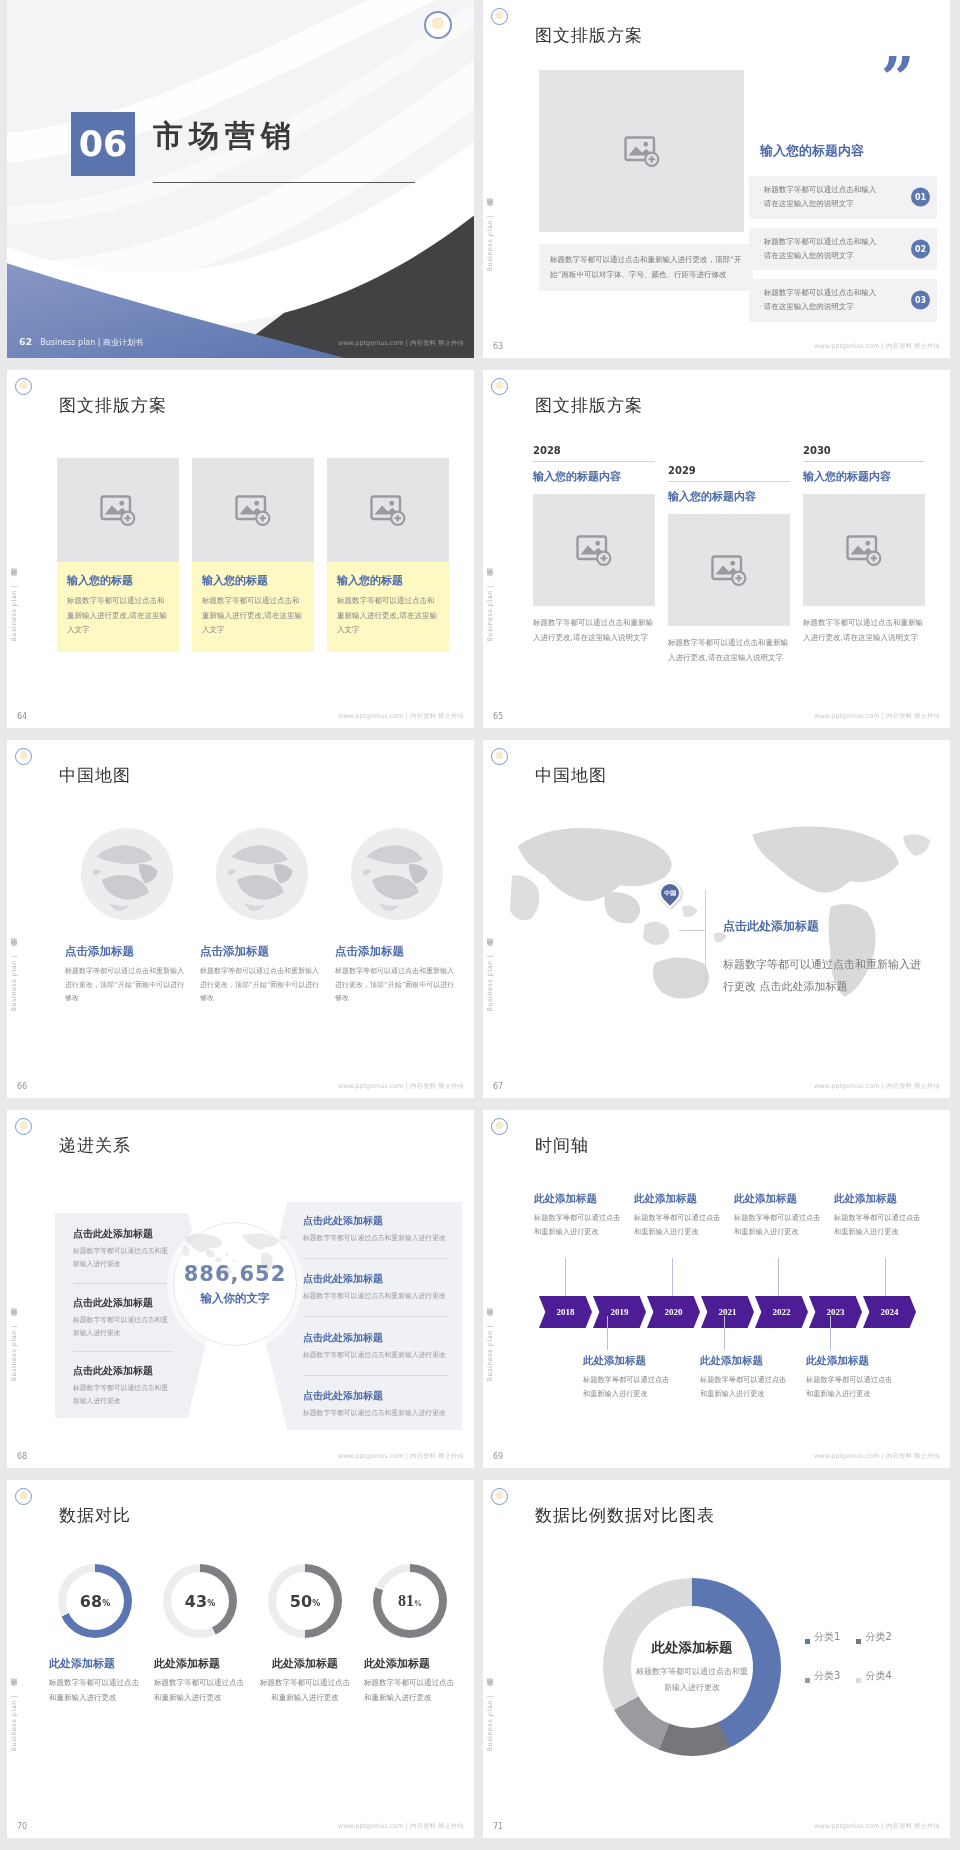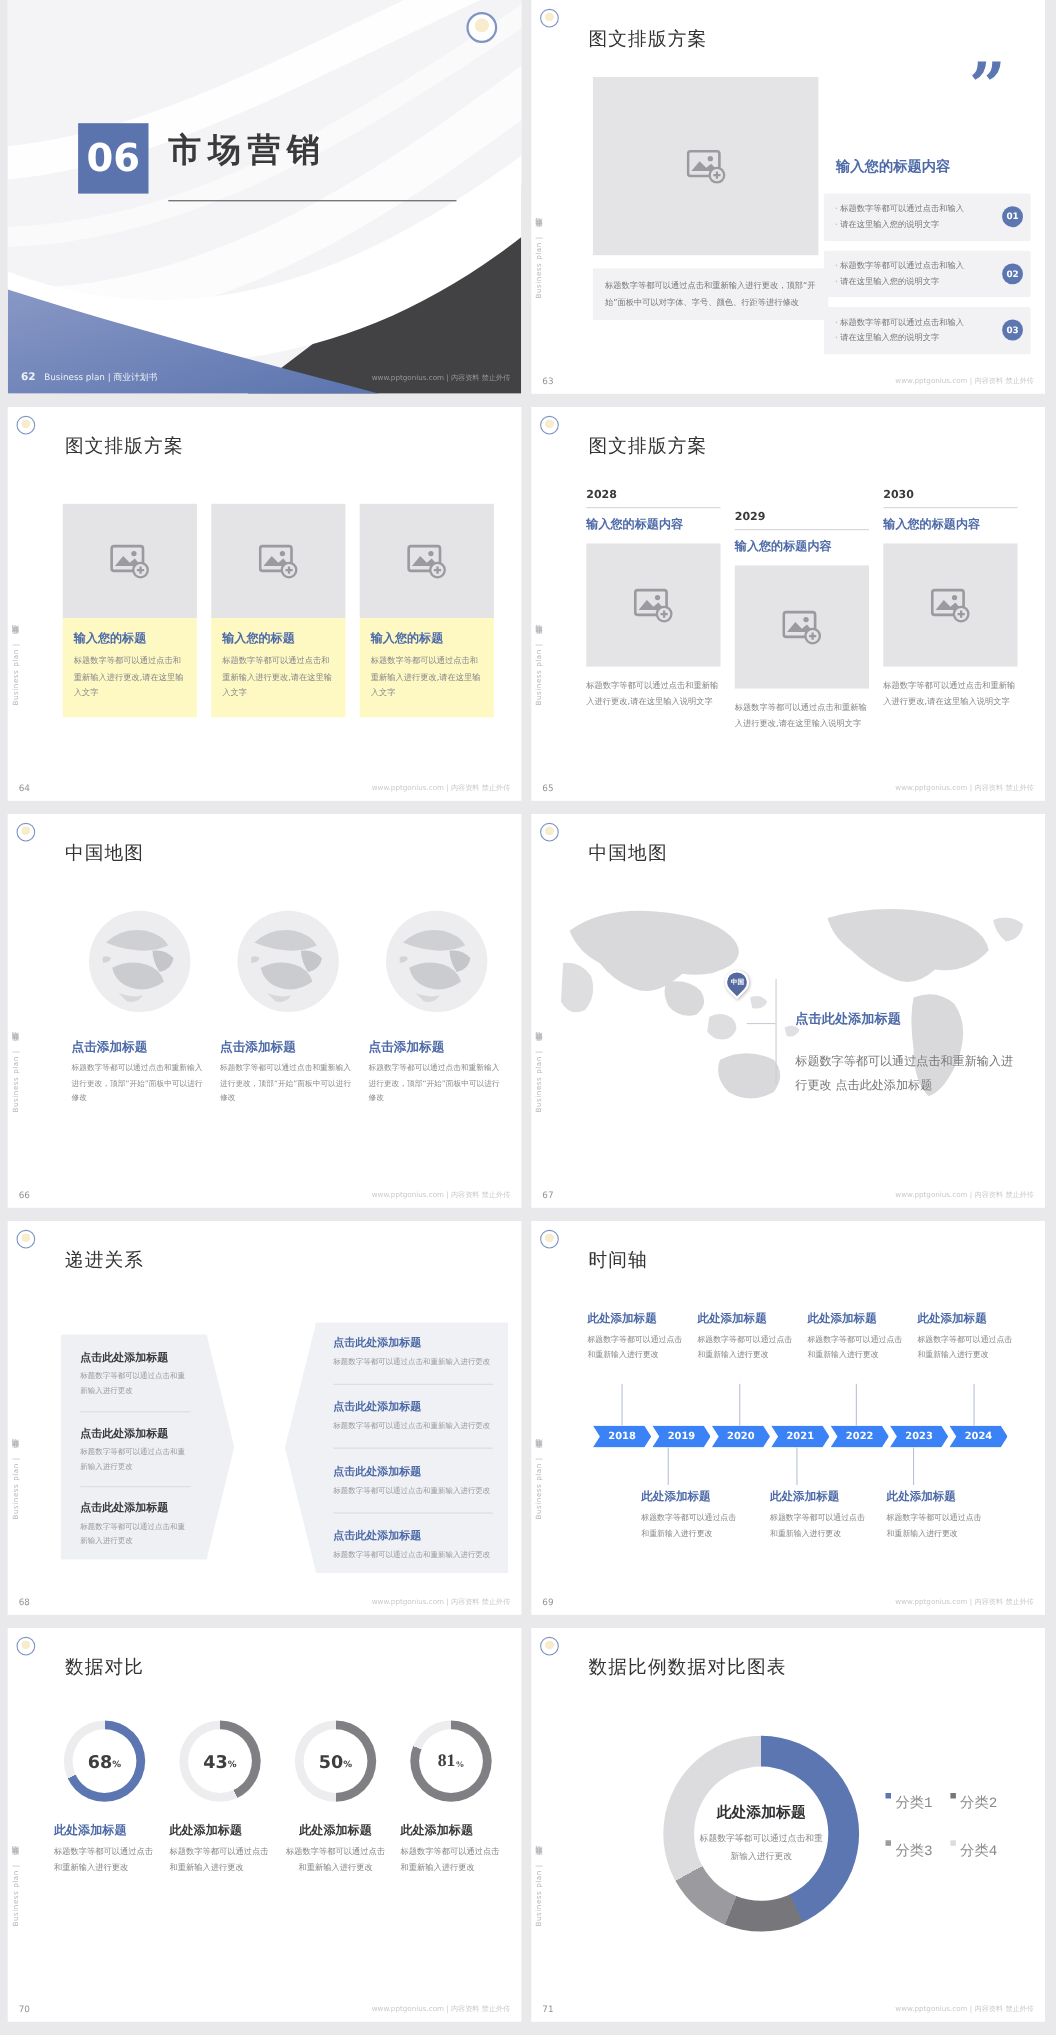--- a/index.html
+++ b/index.html
@@ -57,40 +57,40 @@
   .pg-div{border-bottom:1px solid #d9dce0;margin:6px 0;}
   .bigcircle{border-radius:50%;background:#fff;border:1px solid #e6e9ef;box-shadow:0 0 0 6px rgba(255,255,255,.6);display:flex;flex-direction:column;align-items:center;justify-content:center;z-index:2;}
   .bigval{font-size:21px;font-weight:bold;color:#7186af;letter-spacing:1px;z-index:2;}
   .biglabel{font-size:11.5px;font-weight:bold;color:#4e6ba8;margin-top:5px;z-index:2;}
   .mapbgc{position:absolute;inset:8px;opacity:.55;}
   
   .tl-item{position:absolute;width:92px;}
   .tl-item .h{font-size:10.5px;font-weight:bold;color:#4e6ba8;margin-bottom:5px;}
   .tl-item .b{font-size:7.2px;color:#85858a;line-height:1.9;}
   .tick{position:absolute;width:1px;background:#b9c2d8;}
-  .chev{position:absolute;top:186px;width:53px;height:20px;background:#3b82f6;color:#fff;font-size:9px;font-weight:bold;display:flex;align-items:center;justify-content:center;clip-path:polygon(0 0,88% 0,100% 50%,88% 100%,0 100%,12% 50%);}
+  .chev{position:absolute;top:186px;width:53px;height:32px;background:#4c1d95;color:#fff;font-size:9px;font-weight:bold;display:flex;align-items:center;justify-content:center;clip-path:polygon(0 0,88% 0,100% 50%,88% 100%,0 100%,12% 50%);font-family:Liberation Serif, serif;}
   
   .gcol{position:absolute;width:92px;top:84px;}
   .gauge{position:relative;width:74px;height:74px;border-radius:50%;margin:0 auto;}
   .gauge::after{content:"";position:absolute;inset:8px;background:#fff;border-radius:50%;}
   .gauge .ctr{position:absolute;inset:0;display:flex;align-items:center;justify-content:center;z-index:2;}
   .gv{font-size:16px;font-weight:bold;color:#3e3e41;}
   .gu{font-size:8px;font-weight:bold;color:#3e3e41;margin-top:5px;}
   .gcol .h{font-size:11px;font-weight:bold;color:#3a3a3d;margin:18px 0 5px;}
   .gcol.blue .h{color:#4e6ba8;}
   .gcol .b{font-size:7.5px;color:#85858a;line-height:1.95;}
   
   .donut{position:absolute;left:120px;top:98px;width:178px;height:178px;border-radius:50%;}
   .donut::after{content:"";position:absolute;inset:28px;background:#fff;border-radius:50%;}
   .donut .ctr{position:absolute;inset:0;display:flex;flex-direction:column;align-items:center;justify-content:center;z-index:2;text-align:center;}
   .donut .ch{font-size:13.5px;font-weight:bold;color:#323235;}
   .donut .cb{font-size:8px;color:#8a8a8e;line-height:1.9;margin-top:7px;width:118px;}
   .legend{position:absolute;left:322px;top:150px;display:flex;flex-direction:column;gap:25px;}
   .lrow{display:flex;gap:16px;}
-  .litem{display:flex;align-items:flex-start;gap:4px;font-size:13px;color:#8a8a8e;font-family:Liberation Mono, monospace;}
+  .litem{display:flex;align-items:flex-end;gap:4px;font-size:10px;color:#8a8a8e;}
   .lmark{width:5px;height:5px;display:inline-block;}
 </style>
 </head>
 <body>
 
 <svg width="0" height="0" style="position:absolute">
   <defs>
     <symbol id="imgicon" viewBox="0 0 24 24">
       <rect x="1" y="3" width="19" height="15" rx="1.5" fill="none" stroke="#9a9aa0" stroke-width="1.6"></rect>
       <circle cx="14.5" cy="7.5" r="1.6" fill="#9a9aa0"></circle>
@@ -342,20 +342,27 @@
       <div class="pg-item blue">
         <div class="h">点击此处添加标题</div>
         <div class="b">标题数字等都可以通过点击和重新输入进行更改</div>
       </div>
       <div class="pg-div"></div>
       <div class="pg-item blue">
         <div class="h">点击此处添加标题</div>
         <div class="b">标题数字等都可以通过点击和重新输入进行更改</div>
       </div>
     </div>
+    <div class="abs bigcircle" style="left:166px;top:112px;width:124px;height:124px;">
+      <svg class="mapbgc" viewBox="0 0 440 250">
+          <use href="#worldmap"></use>
+        </svg>
+      <div class="bigval">886,652</div>
+      <div class="biglabel">输入你的文字</div>
+    </div>
     <span class="pagenum">68</span>
     <span class="sitefoot">www.pptgonius.com | 内容资料 禁止外传</span>
   </section>
 
   <section class="slide">
     <span class="badge"></span>
     <div class="vlabel">Business plan | 商业计划书</div>
     <h2 class="stitle">时间轴</h2>
     <div class="tl-item" style="left:51px;top:82px;">
       <div class="h">此处添加标题</div>

